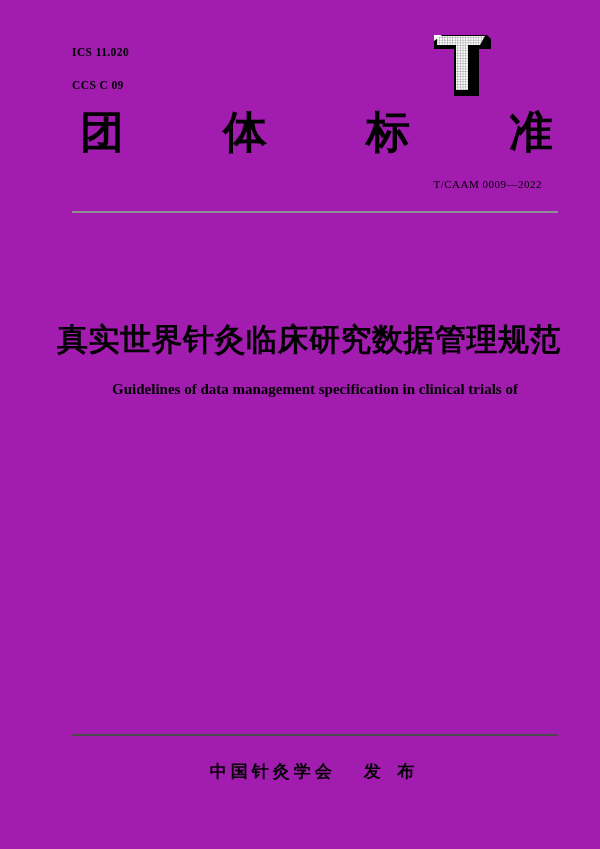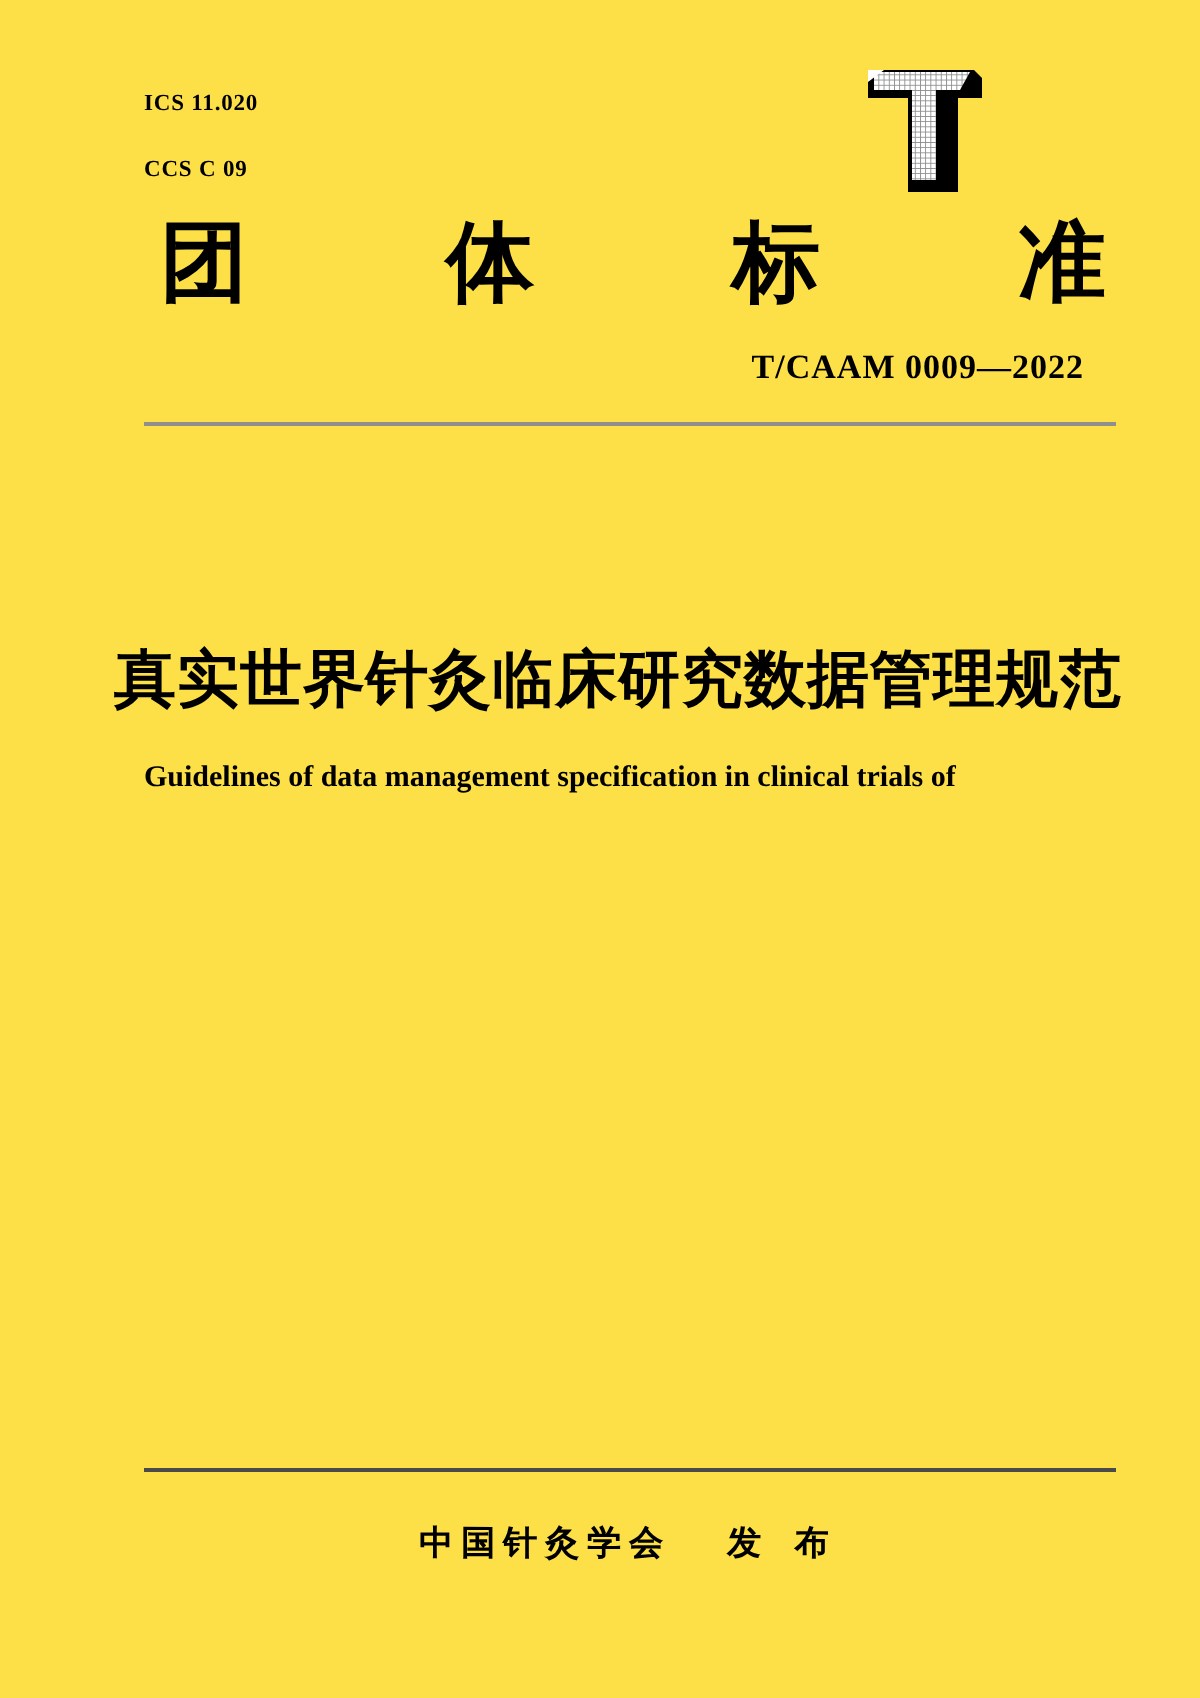--- a/index.html
+++ b/index.html
@@ -1,52 +1,53 @@
 <!DOCTYPE html>
 <html><head>
 <meta charset="utf-8">
 <style>
   html,body{margin:0;padding:0;background:#fff;}
   .page{
     position:relative;
     width:600px;height:849px;
-    background:#fde047;
+    background:#a21caf;
     color:#000;
     font-family:"Liberation Sans",sans-serif;
     overflow:hidden;
   }
   .ics-block{
     position:absolute;left:72px;top:25px;
     font-family:"Liberation Serif",serif;
     font-weight:bold;font-size:11.5px;line-height:11px;
     letter-spacing:.4px;white-space:pre;
   }
   .t-logo{position:absolute;left:434px;top:32px;width:58px;height:65px;}
   .sr-only{position:absolute;width:1px;height:1px;overflow:hidden;clip:rect(0 0 0 0);}
   .band-title{
     position:absolute;left:80px;top:108px;
     font-size:44px;font-weight:bold;line-height:48px;
     letter-spacing:99px;white-space:nowrap;
   }
   .std-number{
     position:absolute;right:58px;top:174px;
     font-family:"Liberation Serif",serif;
-    font-weight:bold;font-size:17px;line-height:20px;
+    font-weight:normal;font-size:11px;line-height:20px;
     letter-spacing:.5px;
   }
   .rule{position:absolute;left:72px;width:486px;height:2px;}
   .rule-top{top:211px;background:#8f8f8f;}
   .rule-bottom{top:734px;background:#4a4a4a;}
   .main-title{
     position:absolute;left:57px;width:486px;top:321px;
     font-size:31px;font-weight:bold;line-height:37px;
     letter-spacing:0.5px;white-space:nowrap;
   }
   .subtitle{
     position:absolute;left:72px;width:486px;top:380px;
+    text-align:center;
     font-family:"Liberation Serif",serif;
     font-weight:bold;font-size:15px;line-height:19px;
   }
   .dates-row{
     position:absolute;left:72px;width:486px;top:708px;
     display:flex;justify-content:space-between;
     font-size:15px;font-weight:600;line-height:18px;
   }
   .date-item .date{margin-right:5px;}
   .publisher-row{

